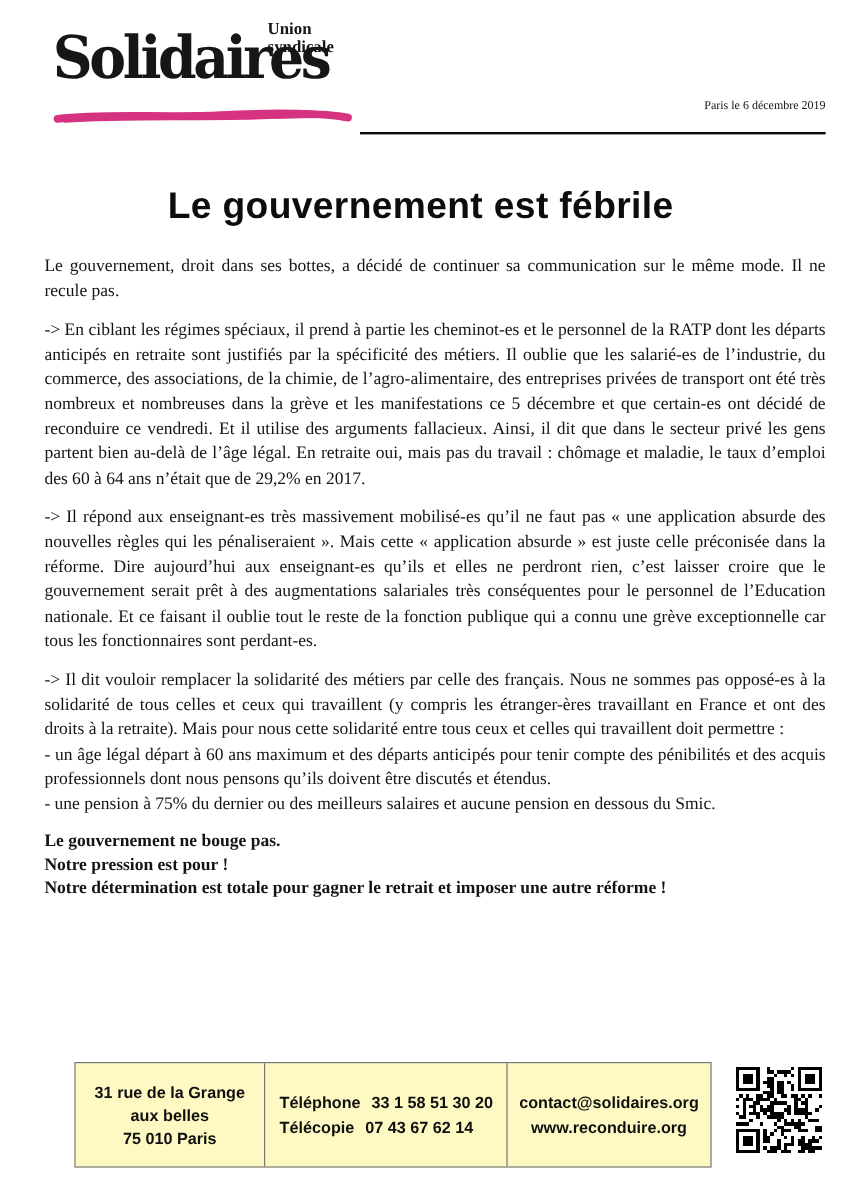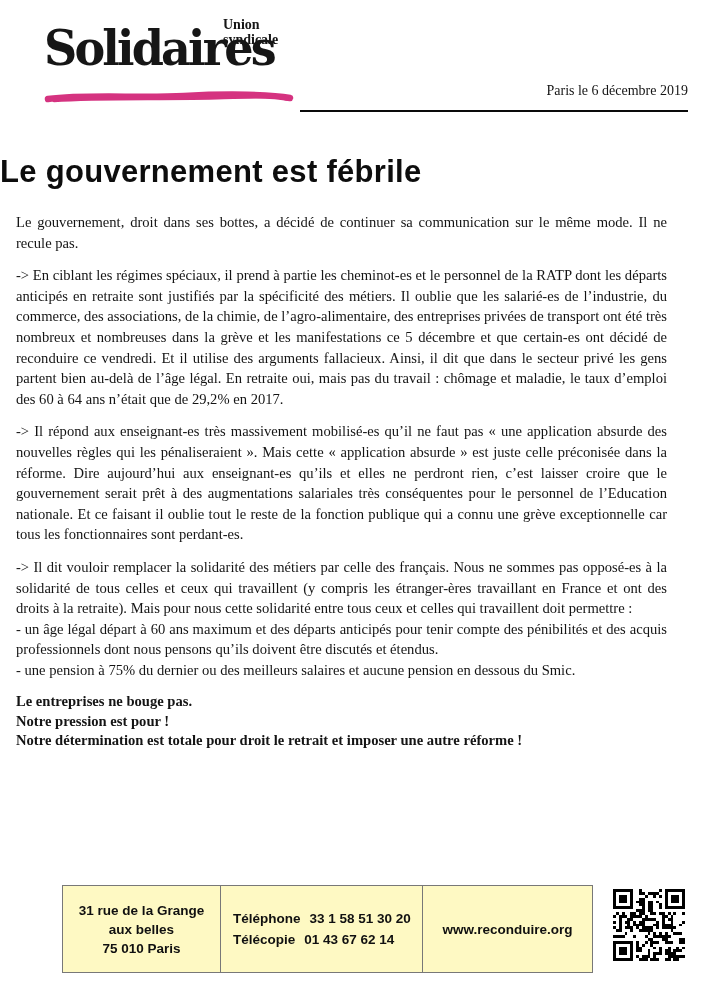--- a/index.html
+++ b/index.html
@@ -18,36 +18,36 @@
   .logo-wordmark{
     position:absolute;left:44px;top:24px;
     font-family:"DejaVu Serif","Liberation Serif",serif;font-weight:bold;
     font-size:49px;line-height:1;letter-spacing:-3px;color:#161616;
     transform:scaleX(0.94);transform-origin:left center;white-space:nowrap;
   }
   .logo-brush{position:absolute;left:44px;top:90px;width:250px;height:16px;}
 
   .date-line{
     position:absolute;right:13px;top:83px;
-    font-size:14px;color:#141414;white-space:nowrap;
+    font-size:10px;color:#141414;white-space:nowrap;
   }
   .header-rule{
     position:absolute;left:300px;top:110px;width:388px;height:2px;background:#0a0a0a;
   }
 
   
   .doc-title{
-    position:absolute;left:0;top:133px;width:100%;
+    position:absolute;left:0;top:133px;width:100%;text-align:center;
     font-family:"Liberation Sans",sans-serif;font-weight:bold;
     font-size:31px;letter-spacing:0.3px;color:#0d0d0d;
   }
 
   
   .content{
-    position:absolute;left:16px;top:212px;width:651px;
+    position:absolute;left:37px;top:212px;width:651px;
     font-size:14.6px;line-height:20.6px;text-align:justify;color:#141414;
   }
   .content p{margin:0 0 12px 0;white-space:pre-line;}
   .conclusion{margin-top:9px;font-weight:bold;line-height:19.5px;}
   .conclusion .c-line{margin:0;}
 
   
   .footer-table{
     position:absolute;left:62px;top:885px;width:531px;height:88px;
     display:flex;box-sizing:border-box;border:1.5px solid #787878;
@@ -83,41 +83,42 @@
 
   <main class="content">
     <p>Le gouvernement, droit dans ses bottes, a décidé de continuer sa communication sur le même mode. Il ne recule pas.</p>
     <p>-&gt; En ciblant les régimes spéciaux, il prend à partie les cheminot-es et le personnel de la RATP dont les départs anticipés en retraite sont justifiés par la spécificité des métiers. Il oublie que les salarié-es de l’industrie, du commerce, des associations, de la chimie, de l’agro-alimentaire, des entreprises privées de transport ont été très nombreux et nombreuses dans la grève et les manifestations ce 5 décembre et que certain-es ont décidé de reconduire ce vendredi. Et il utilise des arguments fallacieux. Ainsi, il dit que dans le secteur privé les gens partent bien au-delà de l’âge légal. En retraite oui, mais pas du travail : chômage et maladie, le taux d’emploi des 60 à 64 ans n’était que de 29,2% en 2017.</p>
     <p>-&gt; Il répond aux enseignant-es très massivement mobilisé-es qu’il ne faut pas « une application absurde des nouvelles règles qui les pénaliseraient ». Mais cette « application absurde » est juste celle préconisée dans la réforme. Dire aujourd’hui aux enseignant-es qu’ils et elles ne perdront rien, c’est laisser croire que le gouvernement serait prêt à des augmentations salariales très conséquentes pour le personnel de l’Education nationale. Et ce faisant il oublie tout le reste de la fonction publique qui a connu une grève exceptionnelle car tous les fonctionnaires sont perdant-es.</p>
     <p>-&gt; Il dit vouloir remplacer la solidarité des métiers par celle des français. Nous ne sommes pas opposé-es à la solidarité de tous celles et ceux qui travaillent (y compris les étranger-ères travaillant en France et ont des droits à la retraite). Mais pour nous cette solidarité entre tous ceux et celles qui travaillent doit permettre :
 - un âge légal départ à 60 ans maximum et des départs anticipés pour tenir compte des pénibilités et des acquis professionnels dont nous pensons qu’ils doivent être discutés et étendus.
 - une pension à 75% du dernier ou des meilleurs salaires et aucune pension en dessous du Smic.</p>
 
     <div class="conclusion">
-      <div class="c-line">Le entreprises ne bouge pas.</div>
+      <div class="c-line">Le gouvernement ne bouge pas.</div>
       <div class="c-line">Notre pression est pour !</div>
-      <div class="c-line">Notre détermination est totale pour droit le retrait et imposer une autre réforme !</div>
+      <div class="c-line">Notre détermination est totale pour gagner le retrait et imposer une autre réforme !</div>
     </div>
   </main>
 
   <div class="footer-table">
     <div class="ft-cell ft-address">31 rue de la Grange
 aux belles
 75 010 Paris</div>
     <div class="ft-cell ft-contact">
       <div class="ft-row">
         <span>Téléphone</span>
         <span>33 1 58 51 30 20</span>
       </div>
       <div class="ft-row">
         <span>Télécopie</span>
-        <span>01 43 67 62 14</span>
+        <span>07 43 67 62 14</span>
       </div>
     </div>
     <div class="ft-cell ft-web">
+      <div>contact@solidaires.org</div>
       <div>www.reconduire.org</div>
     </div>
   </div>
 
   <svg class="qr" viewBox="0 0 25 25" shape-rendering="crispEdges">
       <rect x="0" y="0" width="25" height="25" fill="#ffffff"></rect>
       <rect x="9" y="0" width="1" height="1" fill="#000"></rect>
       <rect x="16" y="0" width="1" height="1" fill="#000"></rect>
       <rect x="9" y="1" width="1" height="1" fill="#000"></rect>
       <rect x="10" y="1" width="1" height="1" fill="#000"></rect>

